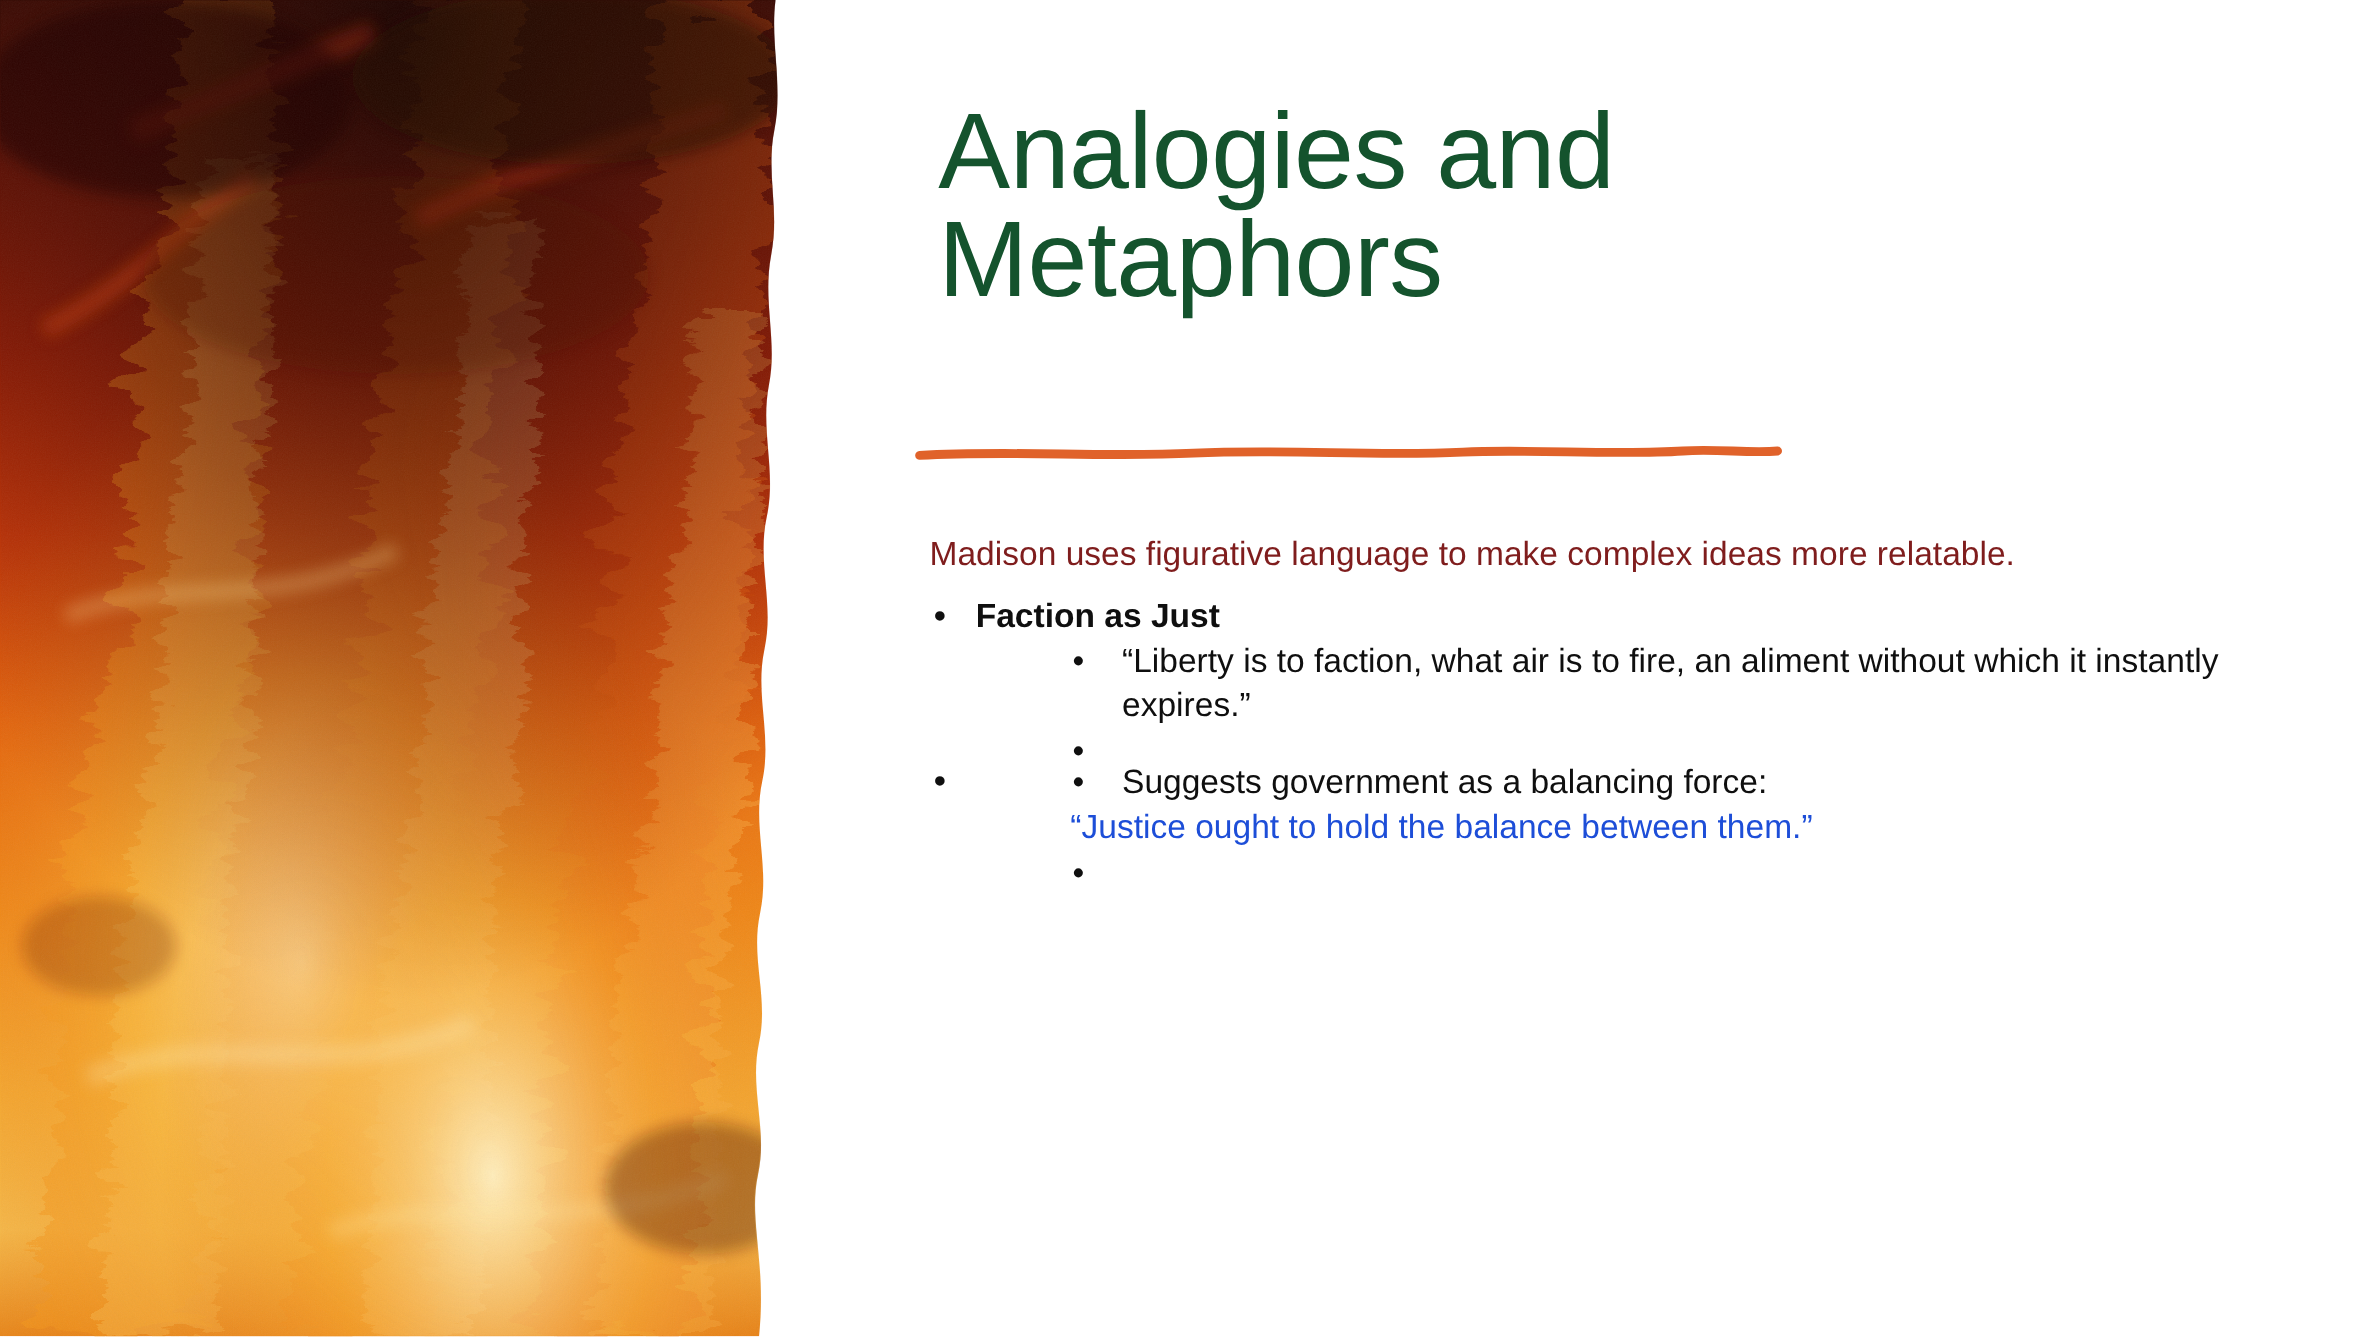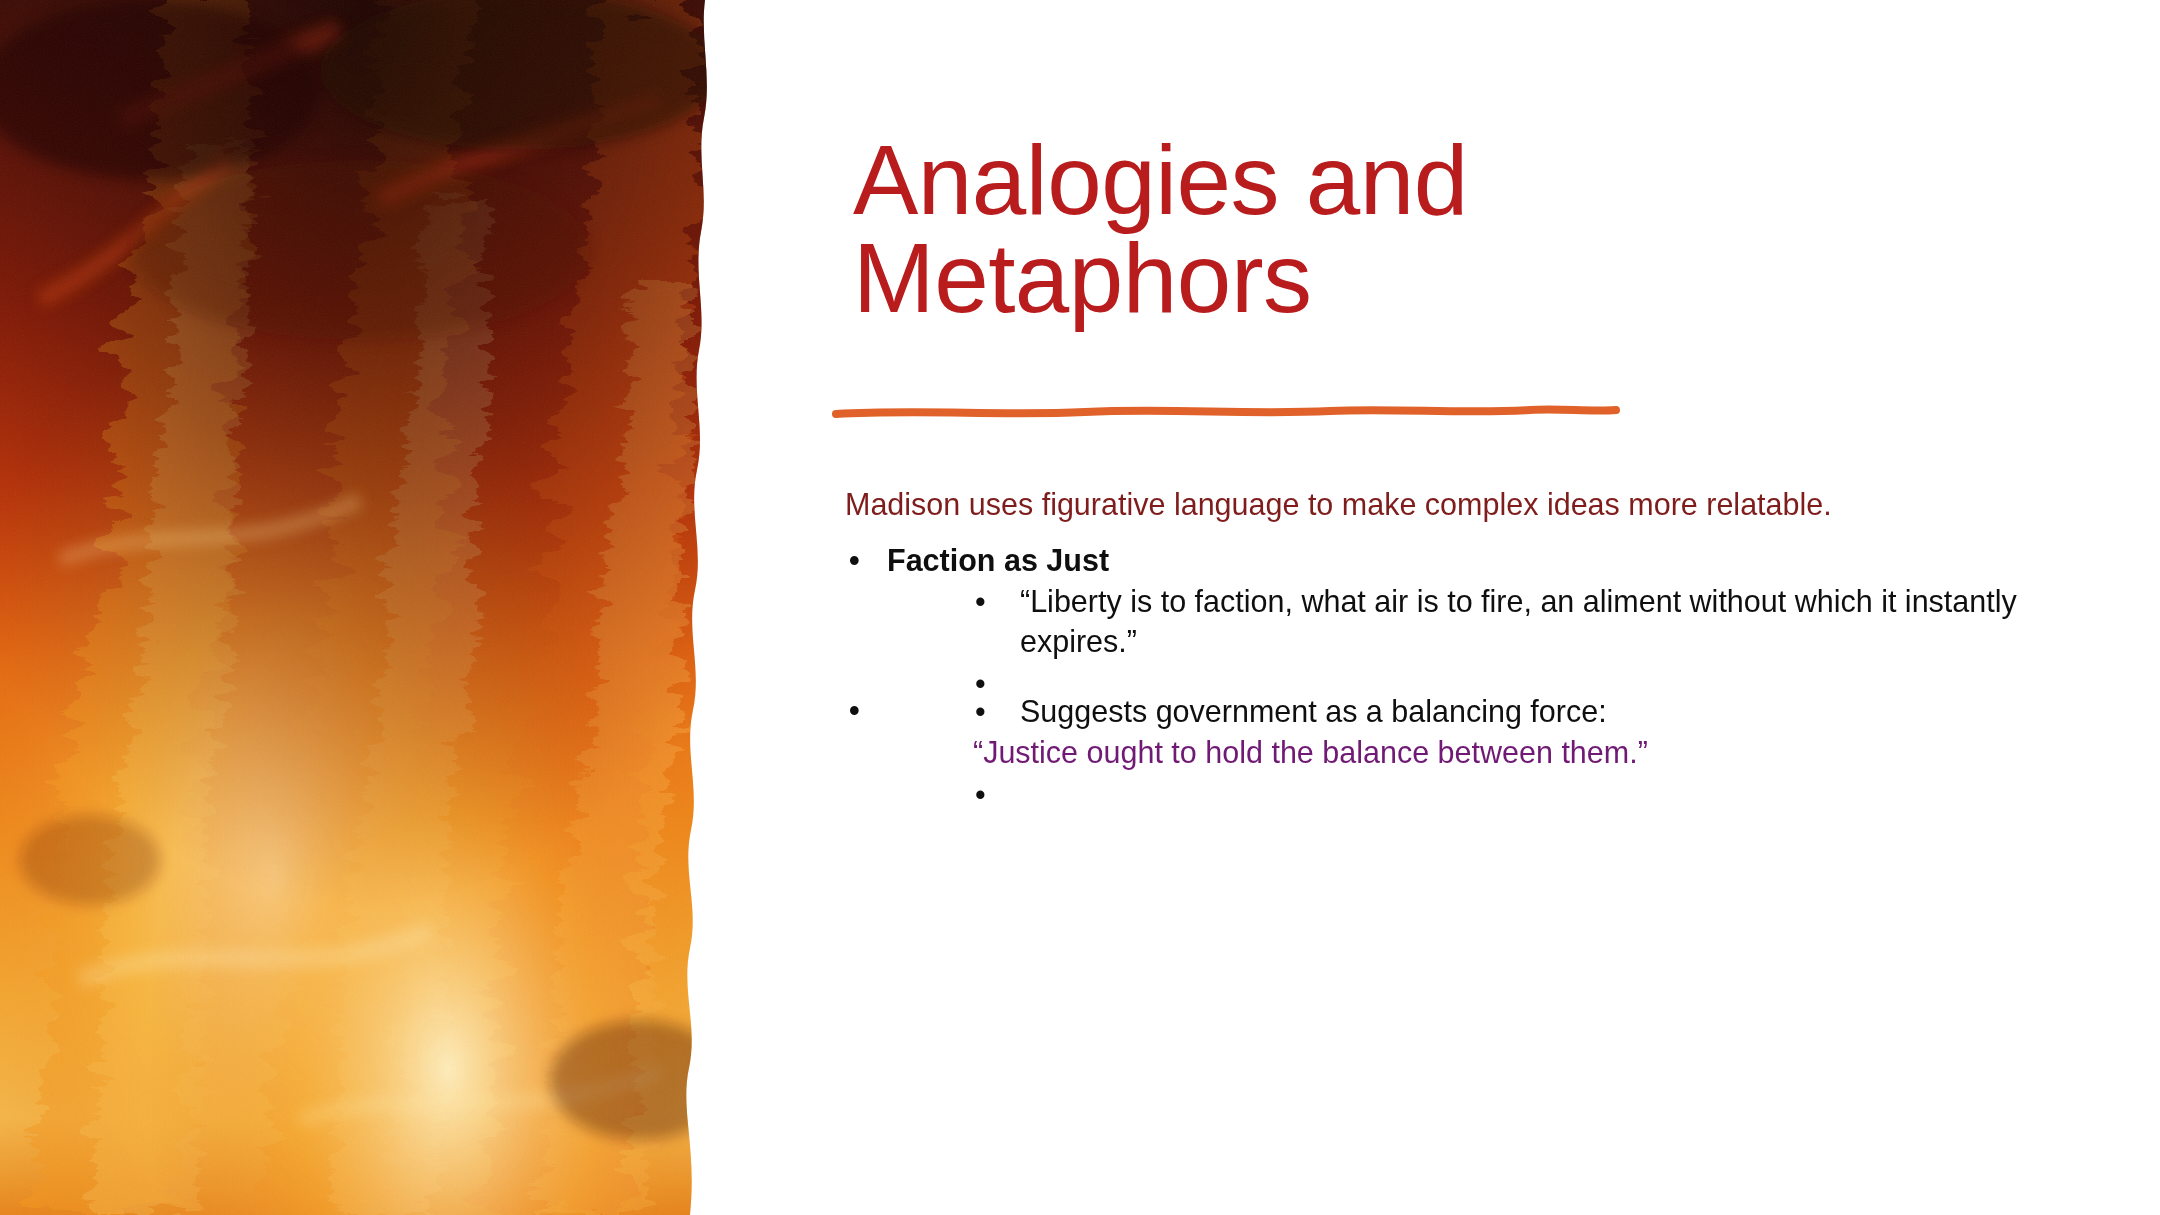--- a/index.html
+++ b/index.html
@@ -49,23 +49,22 @@
 
   .title {
     position: absolute;
     left: 8px;
     top: 88px;
     width: 760px;
     font-size: 98px;
     line-height: 1.0;
     font-weight: 400;
     letter-spacing: -0.5px;
-    color: #b91c1c;
+    color: #14532d;
     white-space: pre-line;
-    margin-top: 43px;
   }
 
   .divider-wrap {
     position: absolute;
     left: -15px;
     top: 400px;
     width: 800px;
     height: 24px;
   }
 
@@ -120,21 +119,21 @@
     line-height: 1.30;
   }
 
   .lvl2-noindent {
     position: relative;
     margin: 0 0 2px 0;
     padding-left: 128px;
     font-size: 30.5px;
     line-height: 1.30;
     font-weight: 400;
-    color: #701a75;
+    color: #1d4ed8;
   }
   .gap-md { height: 26px; }
 </style>
 </head>
 <body>
 
 <div class="slide">
 
   <div class="image-panel">
     <svg class="fire-svg" viewBox="0 0 723 1215" preserveAspectRatio="none">

